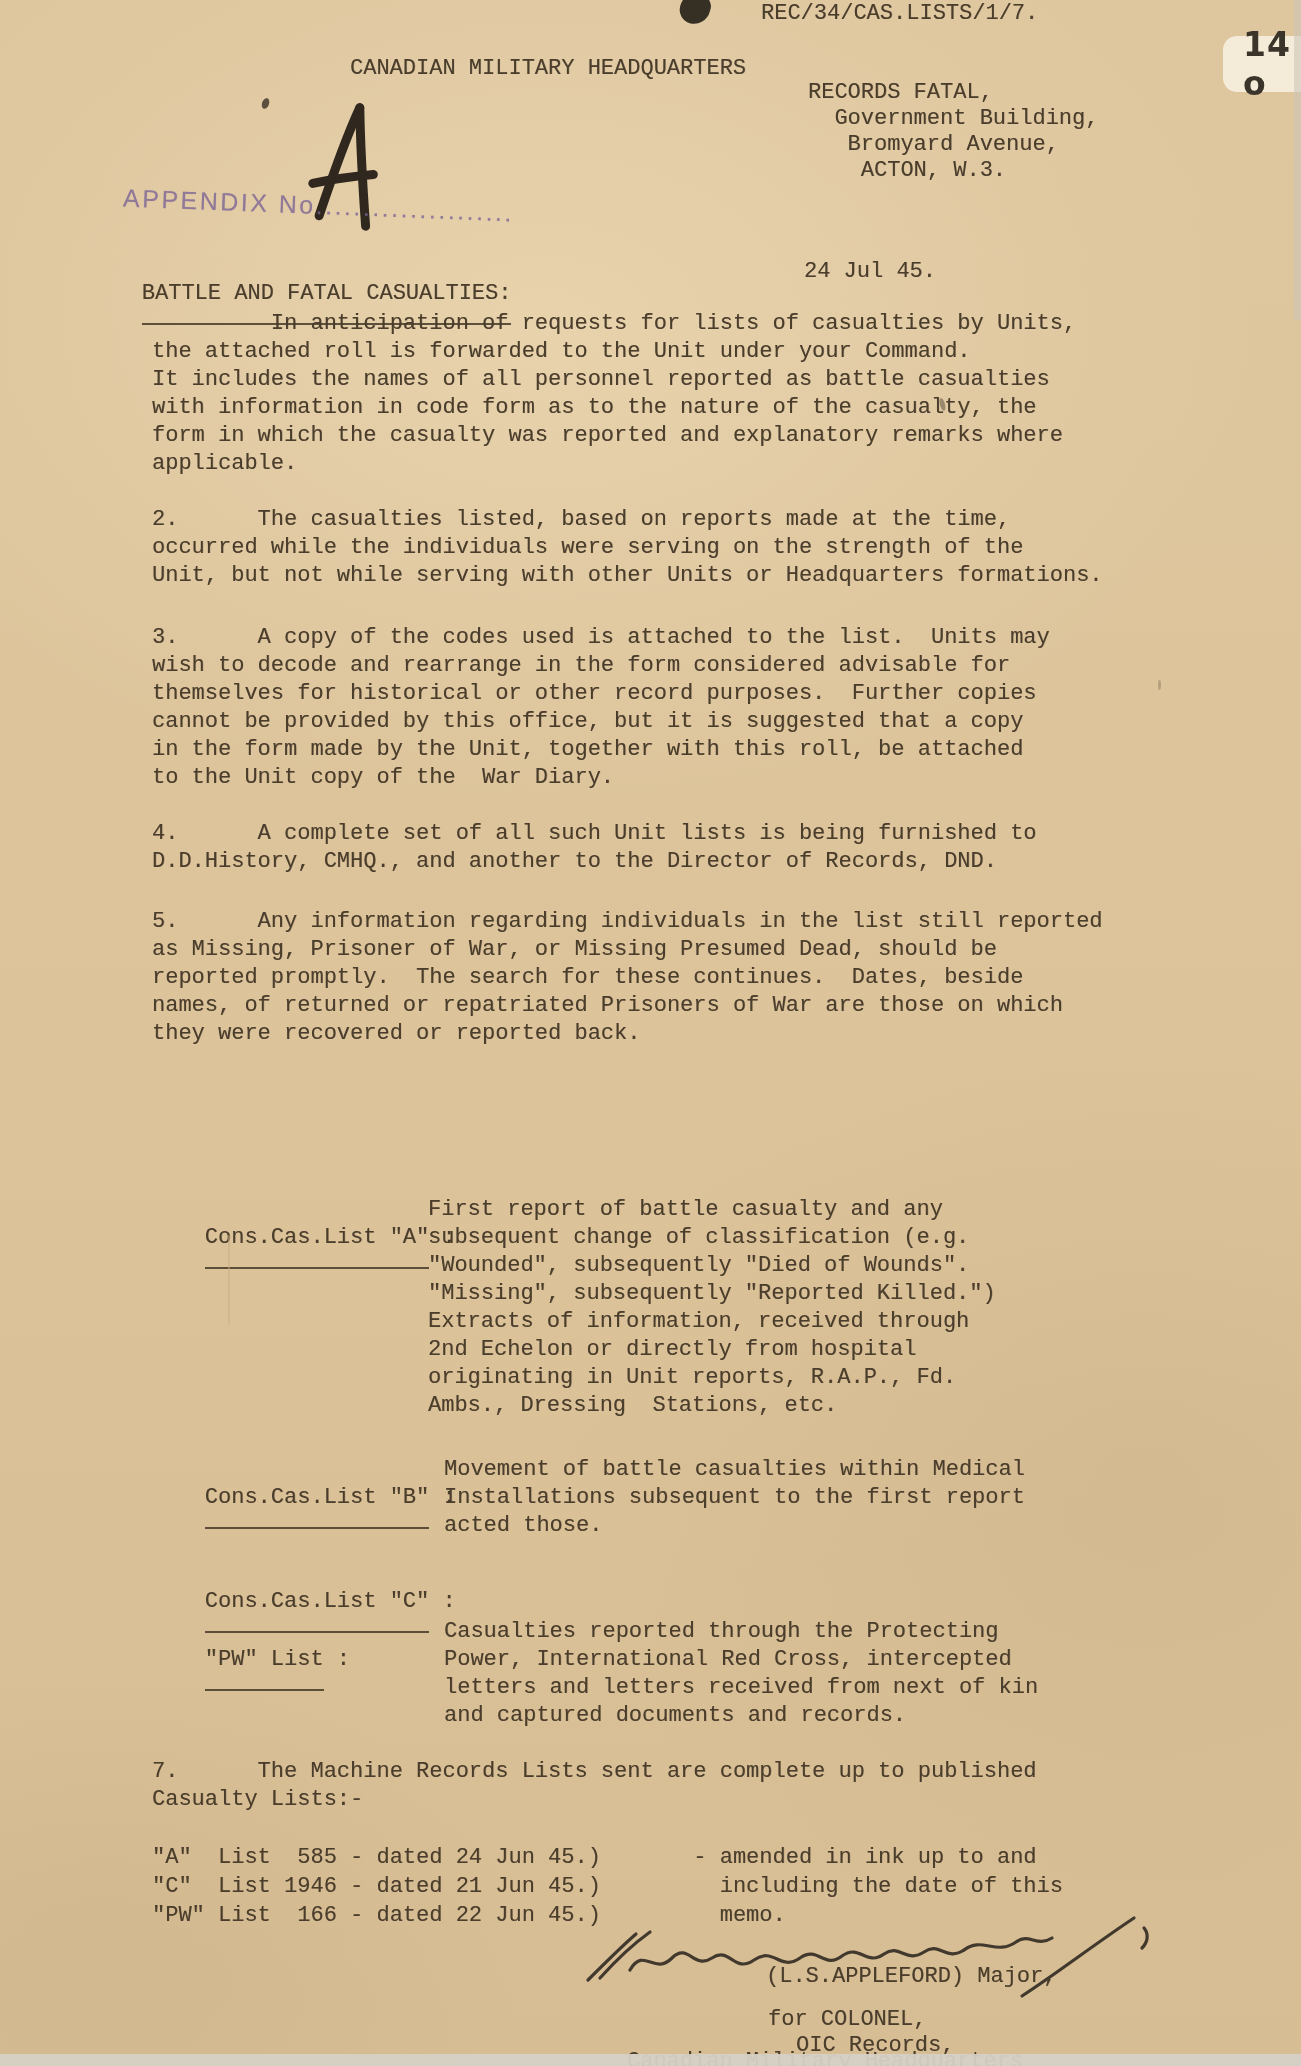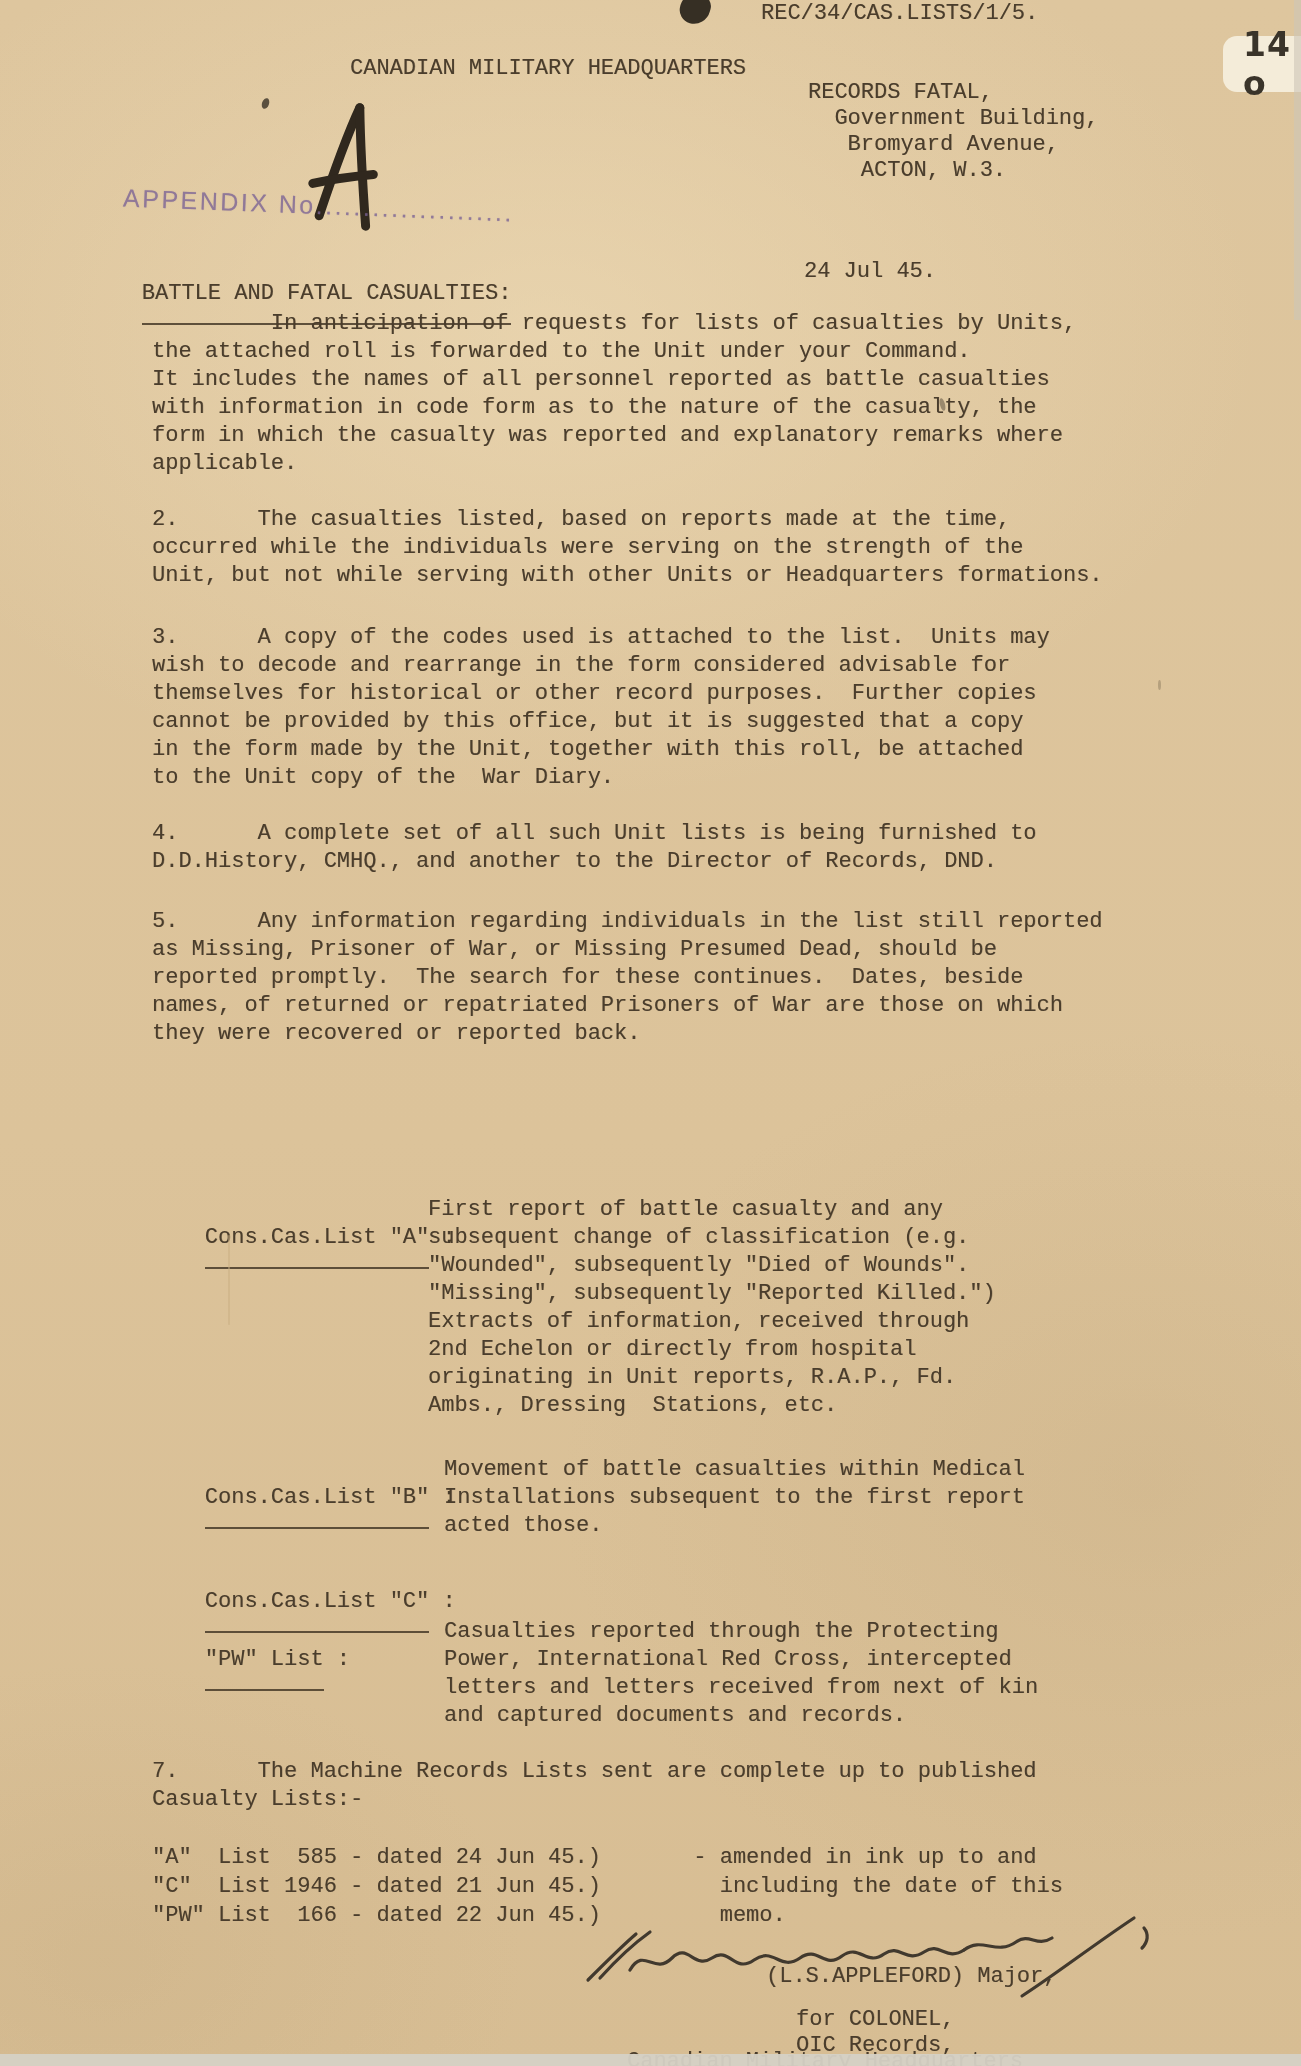--- a/index.html
+++ b/index.html
@@ -51,21 +51,21 @@
   }
   .blot{position:absolute;background:#241e16;opacity:.9;}
   .speck{position:absolute;border-radius:50%;}
   svg{position:absolute;overflow:visible;}
 </style>
 </head>
 <body>
 
 <div class="page">
 
-  <div class="tw" style="left:761px;top:0px;">REC/34/CAS.LISTS/1/5.</div>
+  <div class="tw" style="left:761px;top:0px;">REC/34/CAS.LISTS/1/7.</div>
 
   <div class="badge">14 o</div>
 
   <div class="tw" style="left:350px;top:55px;">CANADIAN MILITARY HEADQUARTERS</div>
 
   <svg style="left:312px;top:95px;transform:rotate(3deg);" width="64" height="132" viewBox="0 0 64 132">
     <g stroke="#211b13" stroke-width="9" fill="none" stroke-linecap="round" opacity="0.92">
       <path d="M10,122 C20,86 32,44 45,12"></path>
       <path d="M45,12 C47,42 52,90 57,130"></path>
       <path d="M2,90 C20,85 42,81 62,78"></path>
@@ -155,21 +155,21 @@
     <g stroke="#2d2720" stroke-width="3.2" fill="none" stroke-linecap="round" opacity="0.88">
       <path d="M10,68 C26,52 44,34 58,22 M22,66 C40,46 58,30 72,20"></path>
       <path d="M52,58 C66,34 76,64 94,46 C110,30 116,58 134,46 C152,34 156,62 176,48 C196,34 202,60 222,46 C240,33 246,58 264,44 C282,31 288,55 306,42 C322,31 328,52 346,40 C362,29 368,50 386,38"></path>
       <path d="M386,38 C404,24 418,44 438,30 C452,20 458,36 474,26"></path>
       <path d="M444,84 C478,62 514,34 556,6"></path>
       <path d="M566,16 c5,6 4,14 -2,20"></path>
     </g>
   </svg>
 
   <div class="tw" style="left:722px;top:1963px;margin-left:44px;">(L.S.APPLEFORD) Major,</div>
-  <div class="tw" style="left:796px;top:2006px;">for COLONEL,</div>
+  <div class="tw" style="left:768px;top:2006px;">for COLONEL,</div>
   <div class="tw" style="left:796px;top:2032px;">OIC Records,</div>
   <div class="tw" style="left:627px;top:2048px;">Canadian Military Headquarters</div>
 
   <div class="blot" style="left:680px;top:-6px;width:30px;height:30px;border-radius:55% 40% 60% 50%;transform:rotate(15deg);"></div>
   <div class="speck" style="left:262px;top:98px;width:7px;height:11px;background:#3a3126;opacity:.8;transform:rotate(20deg);"></div>
   <div class="speck" style="left:940px;top:398px;width:5px;height:13px;background:#6a5d4a;opacity:.6;transform:rotate(-15deg);"></div>
   <div class="speck" style="left:1158px;top:680px;width:3px;height:10px;background:#8d7c60;opacity:.5;"></div>
   <div class="speck" style="left:228px;top:1235px;width:2px;height:90px;border-radius:2px;background:#c9ae82;opacity:.5;"></div>
   <div class="right-strip"></div>
   <div class="bottom-bar"></div>

